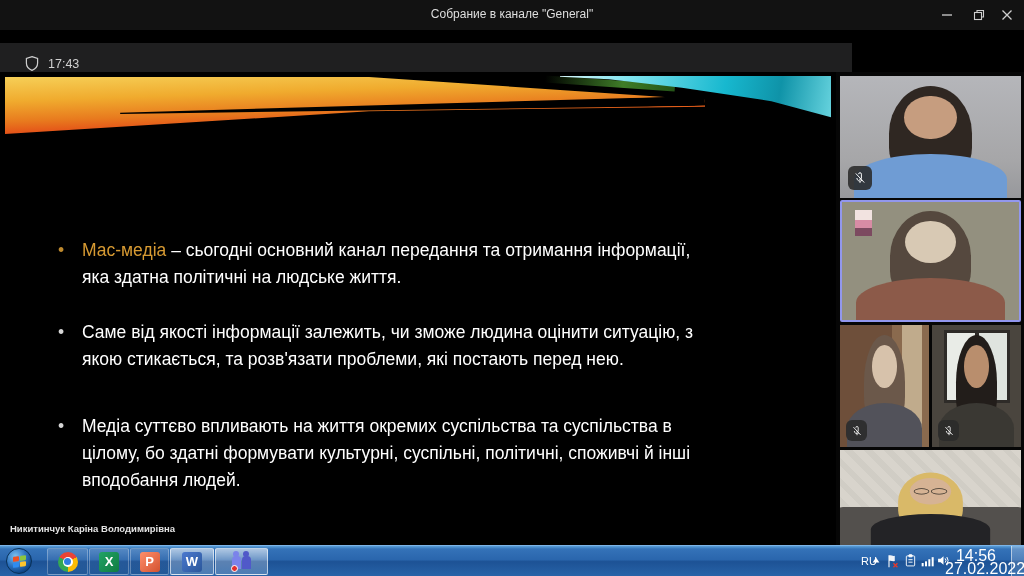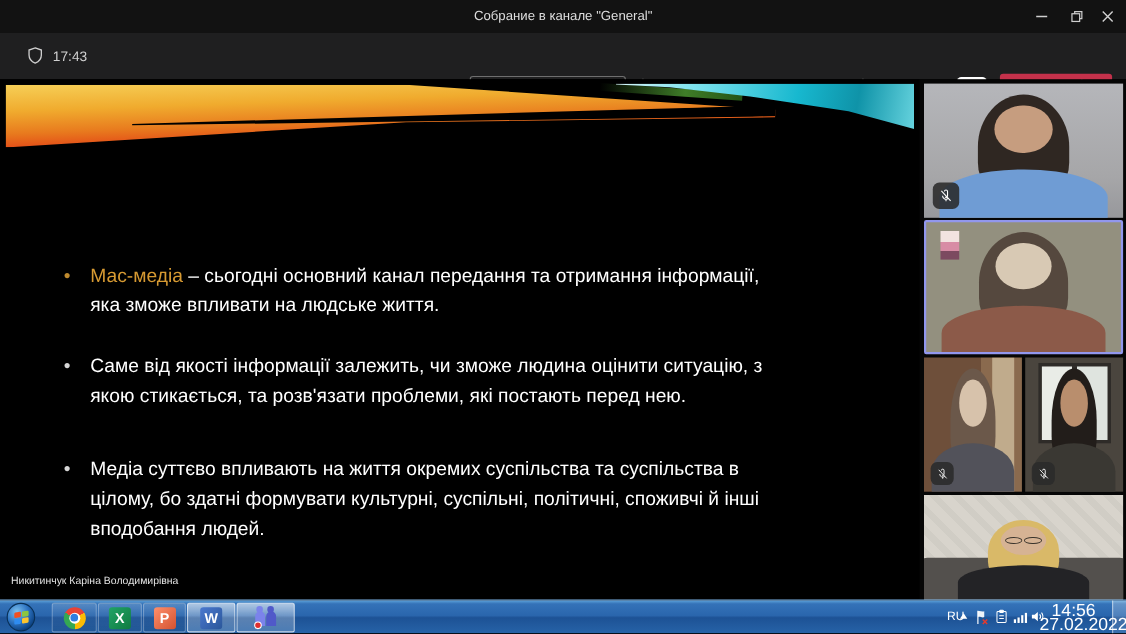--- a/index.html
+++ b/index.html
@@ -8,21 +8,21 @@
 
   
   .titlebar{position:absolute;left:0;top:0;width:1024px;height:30px;background:#121212;}
   .titlebar .title{position:absolute;left:0;right:0;top:7px;text-align:center;
     color:#dedede;font-size:12px;}
   .winbtn{position:absolute;top:0;width:34px;height:30px;display:flex;align-items:center;justify-content:center;}
   .winbtn svg{display:block}
   .btn-min{right:60px}.btn-restore{right:28px}.btn-close{right:0}
 
   
-  .toolbar{position:absolute;left:0;top:30px;width:1024px;height:42px;background:#1f1f20;}
+  .toolbar{position:absolute;left:0;top:43px;width:852px;height:42px;background:#1f1f20;}
   .shield{position:absolute;left:22px;top:11px;}
   .timer{position:absolute;left:48px;top:14px;color:#d0d0d0;font-size:12.5px;}
   .req-btn{position:absolute;left:427px;top:39px;width:142px;height:25px;box-sizing:border-box;
     border:1px solid #6f6f6f;border-radius:3px;background:transparent;color:#f0f0f0;
     font-size:12px;display:flex;align-items:center;justify-content:center;font-family:inherit;}
   .tb-sep{position:absolute;top:41px;width:1px;height:21px;background:#3d3d3d;}
   .tb-ic{position:absolute;top:41px;width:20px;height:20px;}
   .share-box{position:absolute;left:870px;top:40px;width:27px;height:22px;background:#fff;
     border-radius:4px;display:flex;align-items:center;justify-content:center;}
   .leave{position:absolute;left:909px;top:37px;width:102px;height:28px;background:#c4314b;
@@ -47,21 +47,21 @@
   .slide-title{position:absolute;left:48px;top:50px;width:740px;text-align:center;
     color:#f3b01c;font-weight:bold;font-size:27px;line-height:34px;letter-spacing:.4px;
     text-shadow:0 0 2px rgba(180,90,0,.55);}
   .bullet{position:absolute;left:58px;width:660px;display:flex;color:#fff;
     font-size:17.5px;line-height:27px;}
   .bullet .marker{width:24px;flex:0 0 24px;}
   .b1{top:165px}.b1 .marker{color:#bf8a2e}
   .b2{top:247px}.b2 .marker{color:#d6d6d6}
   .b3{top:341px}.b3 .marker{color:#d6d6d6}
   .lead{color:#d79a32;}
-  .presenter{position:absolute;left:10px;top:451px;color:#e3e3e3;font-size:9.5px;font-weight:normal;}
+  .presenter{position:absolute;left:10px;top:451px;color:#e3e3e3;font-size:9.5px;font-weight:bold;}
 
   
   .sidebar{position:absolute;left:836px;top:72px;width:188px;height:473px;background:#060606;}
   .tile{position:absolute;overflow:hidden;background:#222;box-sizing:border-box;}
   .tile.active{border:2px solid #9297ee;border-radius:2px;}
   .t1{left:4px;top:4px;width:181px;height:122px;}
   .t2{left:4px;top:128px;width:181px;height:122px;}
   .t3a{left:4px;top:253px;width:89px;height:122px;}
   .t3b{left:96px;top:253px;width:89px;height:122px;}
   .t4{left:4px;top:378px;width:181px;height:95px;}
@@ -252,21 +252,21 @@
     <div class="streak-left"></div>
     <div class="streak-cut"></div>
     <div class="streak-green"></div>
     <div class="streak-right"></div>
 
     <div class="slide-title">
     </div>
 
     <div class="bullet b1">
       <span class="marker">•</span>
-      <span><span class="lead">Мас-медіа</span><span> – сьогодні основний канал передання та отримання інформації, яка зможе впливати на людське життя.</span></span>
+      <span><span class="lead">Мас-медіа</span><span> – сьогодні основний канал передання та отримання інформації, яка здатна політичні на людське життя.</span></span>
     </div>
     <div class="bullet b2">
       <span class="marker">•</span>
       <span>Саме від якості інформації залежить, чи зможе людина оцінити ситуацію, з якою стикається, та розв'язати проблеми, які постають перед нею.</span>
     </div>
     <div class="bullet b3">
       <span class="marker">•</span>
       <span>Медіа суттєво впливають на життя окремих суспільства та суспільства в цілому, бо здатні формувати культурні, суспільні, політичні, споживчі й інші вподобання людей.</span>
     </div>
 

